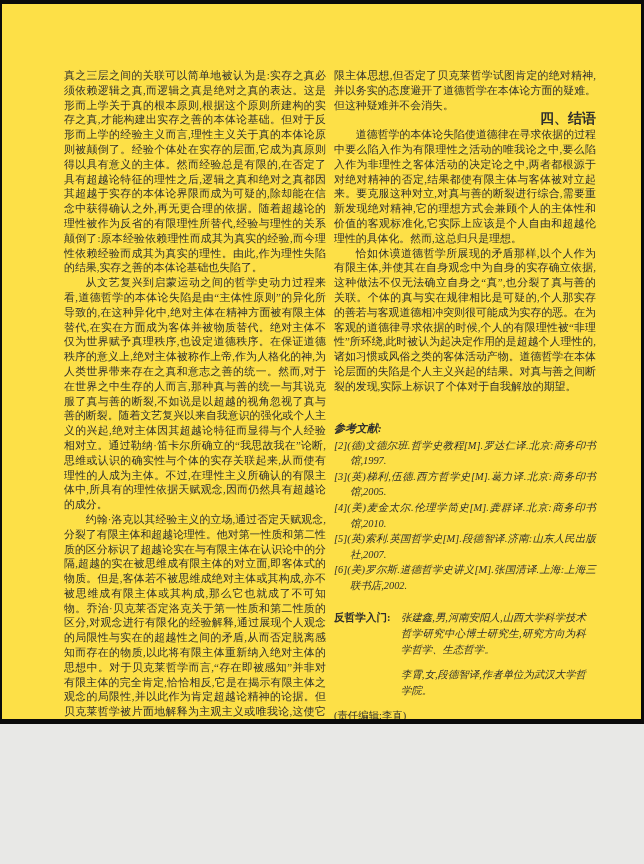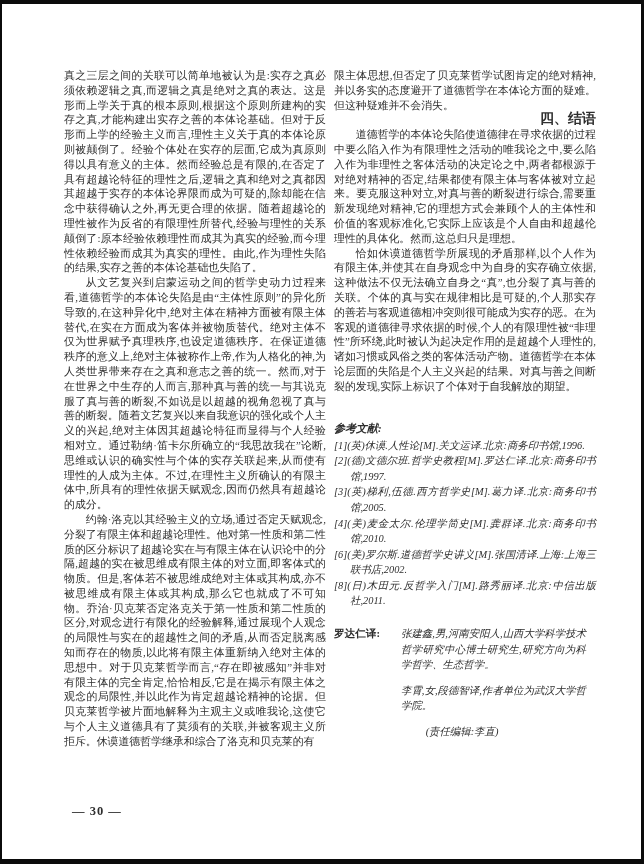--- a/index.html
+++ b/index.html
@@ -1,20 +1,20 @@
 <!DOCTYPE html>
 <html><head>
 <meta charset="utf-8">
 <style>
   html,body{margin:0;padding:0;background:#e8e8e6;}
   .scan-page{
     position:relative;
-    width:644px;height:864px;
+    width:644px;height:724px;
     margin:0 auto;
-    background:#ffffff;
+    background:#fde047;
     box-sizing:border-box;
     border-top:4px solid #0b0b0b;
     border-bottom:5px solid #0b0b0b;
     border-left:2px solid #0b0b0b;
     border-right:3px solid #0b0b0b;
     font-family:"Liberation Serif","DejaVu Serif",serif;
     color:#2e2e2e;
     overflow:hidden;
   }
   .col{
@@ -45,21 +45,21 @@
     padding-left:57px;
     font-size:10.4px;line-height:15.6px;
   }
   .author-label{
     position:absolute;left:0;top:0;
     font-weight:bold;font-style:normal;font-size:10.6px;
   }
   .author-bio{margin:10px;font-style:italic;text-align:justify;}
   .editor-note{
     margin:2px 0 0 0;font-size:10.4px;line-height:15.6px;
-    font-style:italic;text-align:center;padding-right:6px;
+    text-align:left;padding-right:6px;
   }
   .page-number{
     position:absolute;left:70px;top:800px;
     font-size:12.5px;font-weight:bold;letter-spacing:1px;
   }
 </style>
 </head>
 <body>
 
 <div class="scan-page">
@@ -73,30 +73,29 @@
   <div class="col col-right">
     <p class="body-p noindent">限主体思想,但否定了贝克莱哲学试图肯定的绝对精神,并以务实的态度避开了道德哲学在本体论方面的疑难。但这种疑难并不会消失。</p>
 
     <h3 class="section-heading">四、结语</h3>
 
     <p class="body-p">道德哲学的本体论失陷使道德律在寻求依据的过程中要么陷入作为有限理性之活动的唯我论之中,要么陷入作为非理性之客体活动的决定论之中,两者都根源于对绝对精神的否定,结果都使有限主体与客体被对立起来。要克服这种对立,对真与善的断裂进行综合,需要重新发现绝对精神,它的理想方式会兼顾个人的主体性和价值的客观标准化,它实际上应该是个人自由和超越伦理性的具体化。然而,这总归只是理想。</p>
     <p class="body-p">恰如休谟道德哲学所展现的矛盾那样,以个人作为有限主体,并使其在自身观念中为自身的实存确立依据,这种做法不仅无法确立自身之“真”,也分裂了真与善的关联。个体的真与实在规律相比是可疑的,个人那实存的善若与客观道德相冲突则很可能成为实存的恶。在为客观的道德律寻求依据的时候,个人的有限理性被“非理性”所环绕,此时被认为起决定作用的是超越个人理性的,诸如习惯或风俗之类的客体活动产物。道德哲学在本体论层面的失陷是个人主义兴起的结果。对真与善之间断裂的发现,实际上标识了个体对于自我解放的期望。</p>
 
     <div class="refs-block">
       <p class="refs-title">参考文献:</p>
-      <p class="ref-item">[1](英)休谟.人性论[M].关文运译.北京:商务印书馆,1996.</p>
       <p class="ref-item">[2](德)文德尔班.哲学史教程[M].罗达仁译.北京:商务印书馆,1997.</p>
       <p class="ref-item">[3](英)梯利,伍德.西方哲学史[M].葛力译.北京:商务印书馆,2005.</p>
       <p class="ref-item">[4](美)麦金太尔.伦理学简史[M].龚群译.北京:商务印书馆,2010.</p>
+      <p class="ref-item">[5](英)索利.英国哲学史[M].段德智译.济南:山东人民出版社,2007.</p>
       <p class="ref-item">[6](美)罗尔斯.道德哲学史讲义[M].张国清译.上海:上海三联书店,2002.</p>
-      <p class="ref-item">[8](日)木田元.反哲学入门[M].路秀丽译.北京:中信出版社,2011.</p>
     </div>
 
     <div class="author-block">
-      <span class="author-label">罗达仁译:</span>
+      <span class="author-label">反哲学入门:</span>
       <p class="author-bio">张建鑫,男,河南安阳人,山西大学科学技术哲学研究中心博士研究生,研究方向为科学哲学、生态哲学。</p>
       <p class="author-bio">李霄,女,段德智译,作者单位为武汉大学哲学院。</p>
     </div>
 
     <p class="editor-note">(责任编辑:李直)</p>
   </div>
 
   <div class="page-number">— 30 —</div>
 
 </div>

